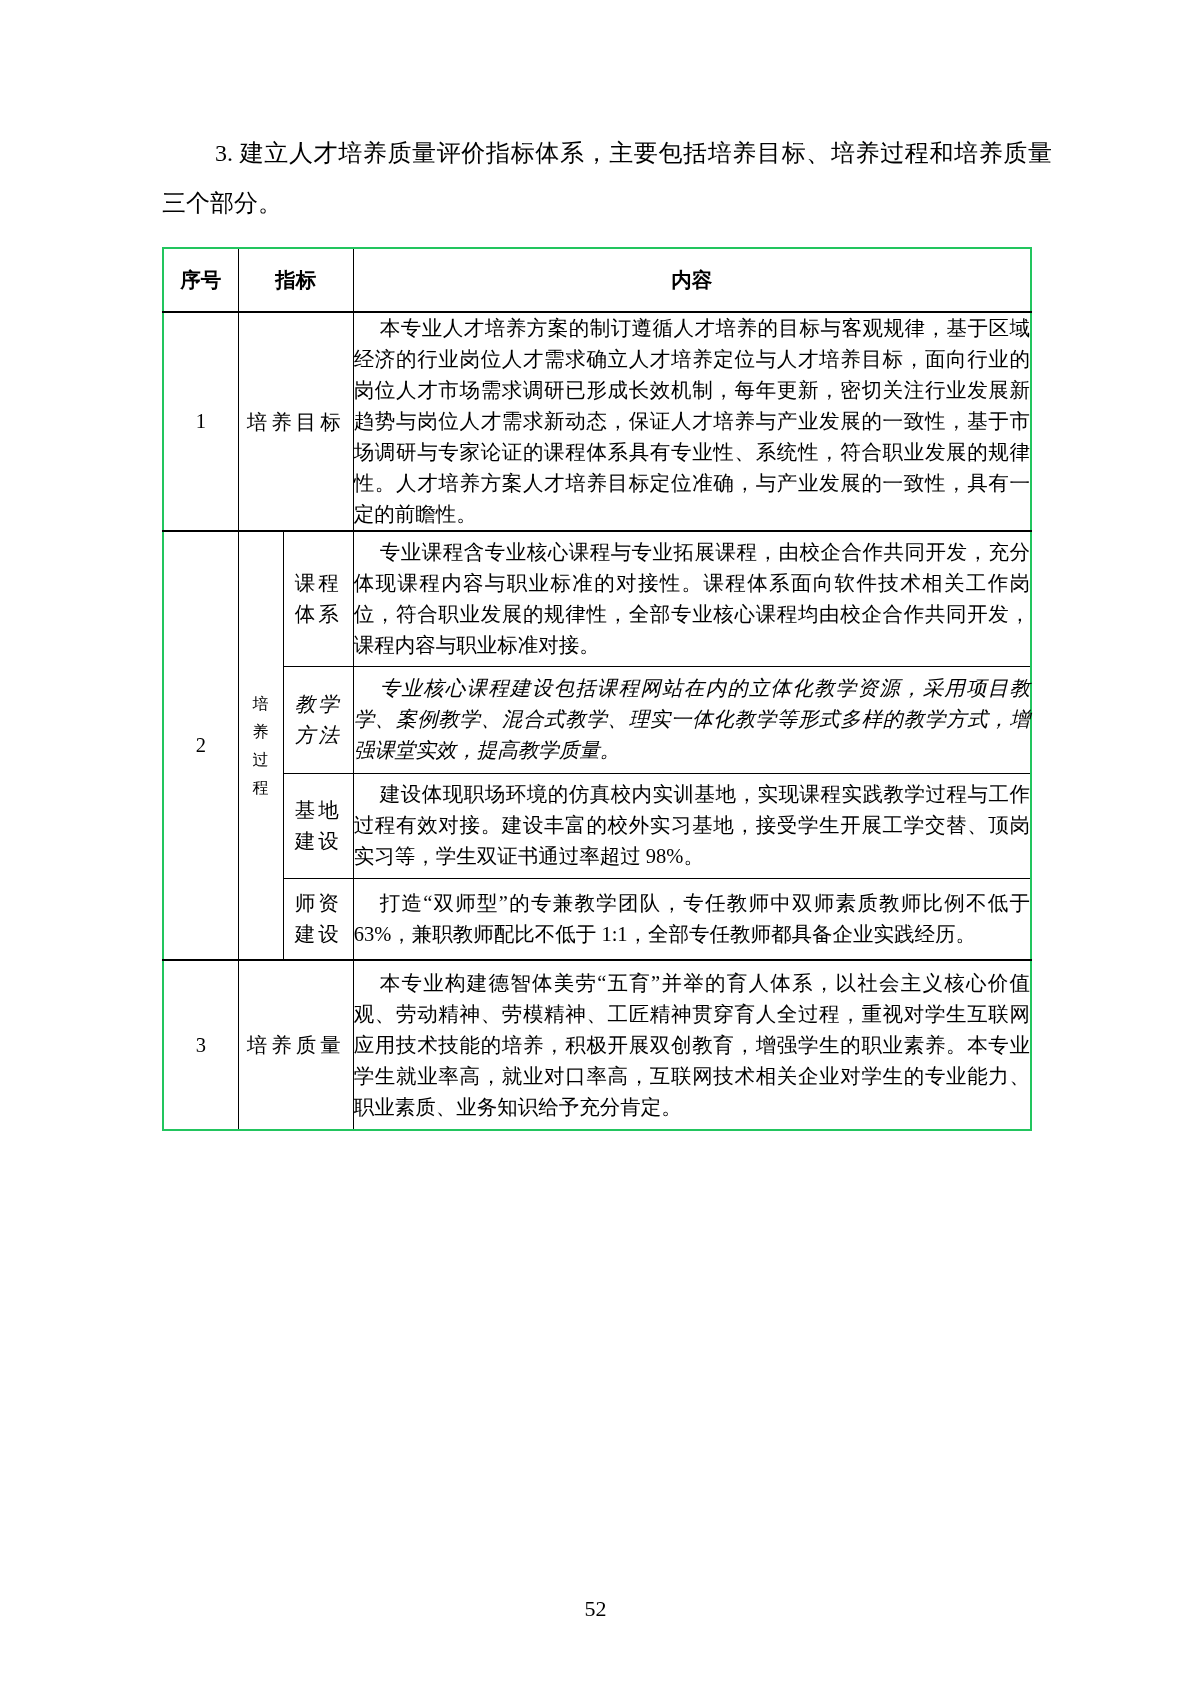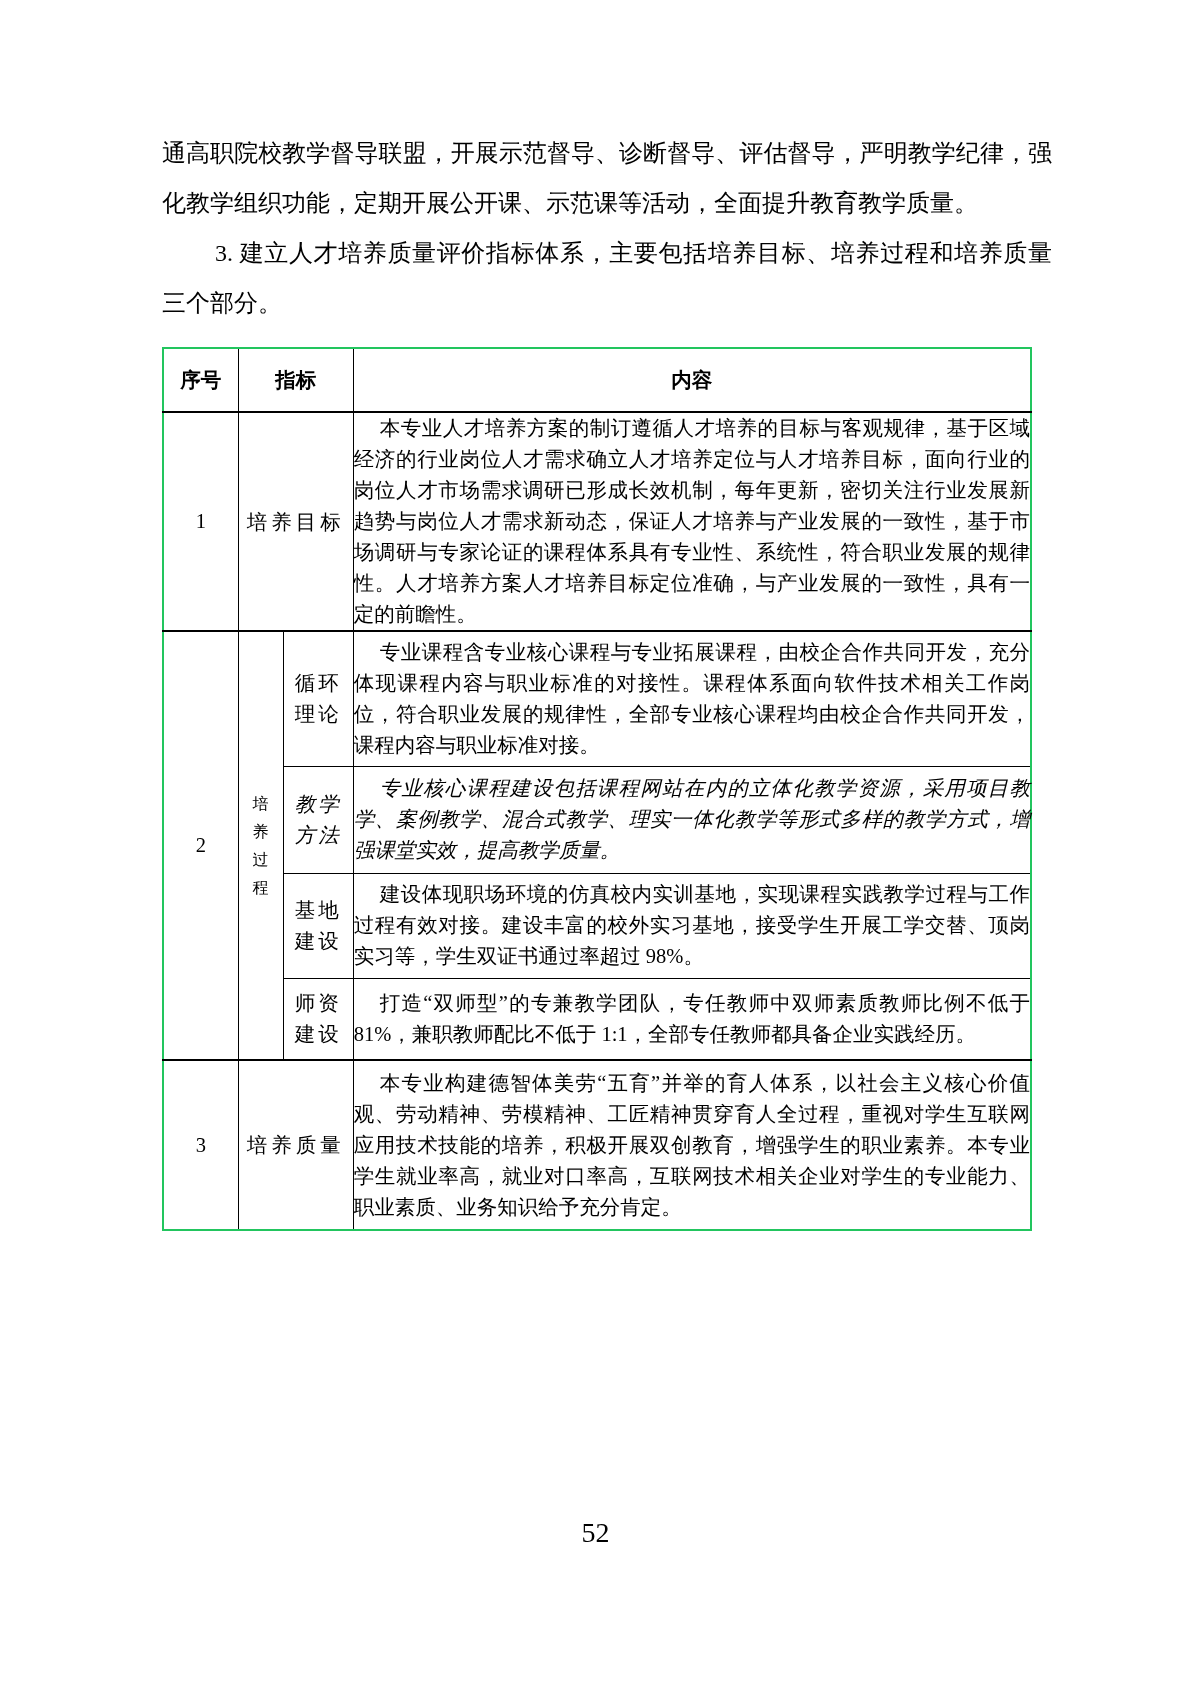--- a/index.html
+++ b/index.html
@@ -85,33 +85,32 @@
   tr.h-s1{height:135px;}
   tr.h-s2{height:107px;font-style:italic;}
   tr.h-s3{height:105px;margin-top:12px;}
   tr.h-s4{height:82px;}
   tr.h-r3{height:170px;}
 
   p.closing{ margin-top:4px; }
 
   .footer{
     position:absolute;
-    top:1517px;
+    top:1596px;
     left:0;
     width:1191px;
     text-align:center;
-    font-size:28px;
+    font-size:22px;
   }
 </style>
 </head>
 <body>
 
 <div class="page">
 
-  <p class="body-text">通高职院校教学督导联盟，开展示范督导、诊断督导、评估督导，严明教学纪律，强化教学组织功能，定期开展公开课、示范课等活动，全面提升教育教学质量。</p>
 
   <p class="body-text indent">3. 建立人才培养质量评价指标体系，主要包括培养目标、培养过程和培养质量三个部分。</p>
 
   <table class="eval">
     <colgroup>
       <col style="width:75px">
       <col style="width:45px">
       <col style="width:70px">
       <col style="width:677px">
     </colgroup>
@@ -126,34 +125,34 @@
         <td class="num">1</td>
         <td class="ind" colspan="2">培养目标</td>
         <td class="content">本专业人才培养方案的制订遵循人才培养的目标与客观规律，基于区域经济的行业岗位人才需求确立人才培养定位与人才培养目标，面向行业的岗位人才市场需求调研已形成长效机制，每年更新，密切关注行业发展新趋势与岗位人才需求新动态，保证人才培养与产业发展的一致性，基于市场调研与专家论证的课程体系具有专业性、系统性，符合职业发展的规律性。人才培养方案人才培养目标定位准确，与产业发展的一致性，具有一定的前瞻性。</td>
       </tr>
 
       <tr class="h-s1 main-sep">
         <td class="num" rowspan="4">2</td>
         <td class="vert" rowspan="4">
           <span class="vert-inner">培养过程</span>
         </td>
-        <td class="sub">循环理论</td>
+        <td class="sub">课程体系</td>
         <td class="content">专业课程含专业核心课程与专业拓展课程，由校企合作共同开发，充分体现课程内容与职业标准的对接性。课程体系面向软件技术相关工作岗位，符合职业发展的规律性，全部专业核心课程均由校企合作共同开发，课程内容与职业标准对接。</td>
       </tr>
       <tr class="h-s2">
         <td class="sub">教学方法</td>
         <td class="content">专业核心课程建设包括课程网站在内的立体化教学资源，采用项目教学、案例教学、混合式教学、理实一体化教学等形式多样的教学方式，增强课堂实效，提高教学质量。</td>
       </tr>
       <tr class="h-s3">
         <td class="sub">基地建设</td>
         <td class="content">建设体现职场环境的仿真校内实训基地，实现课程实践教学过程与工作过程有效对接。建设丰富的校外实习基地，接受学生开展工学交替、顶岗实习等，学生双证书通过率超过 98%。</td>
       </tr>
       <tr class="h-s4">
         <td class="sub">师资建设</td>
-        <td class="content">打造“双师型”的专兼教学团队，专任教师中双师素质教师比例不低于 81%，兼职教师配比不低于 1:1，全部专任教师都具备企业实践经历。</td>
+        <td class="content">打造“双师型”的专兼教学团队，专任教师中双师素质教师比例不低于 63%，兼职教师配比不低于 1:1，全部专任教师都具备企业实践经历。</td>
       </tr>
 
       <tr class="h-r3 main-sep">
         <td class="num">3</td>
         <td class="ind" colspan="2">培养质量</td>
         <td class="content">本专业构建德智体美劳“五育”并举的育人体系，以社会主义核心价值观、劳动精神、劳模精神、工匠精神贯穿育人全过程，重视对学生互联网应用技术技能的培养，积极开展双创教育，增强学生的职业素养。本专业学生就业率高，就业对口率高，互联网技术相关企业对学生的专业能力、职业素质、业务知识给予充分肯定。</td>
       </tr>
     </tbody>
   </table>
 

